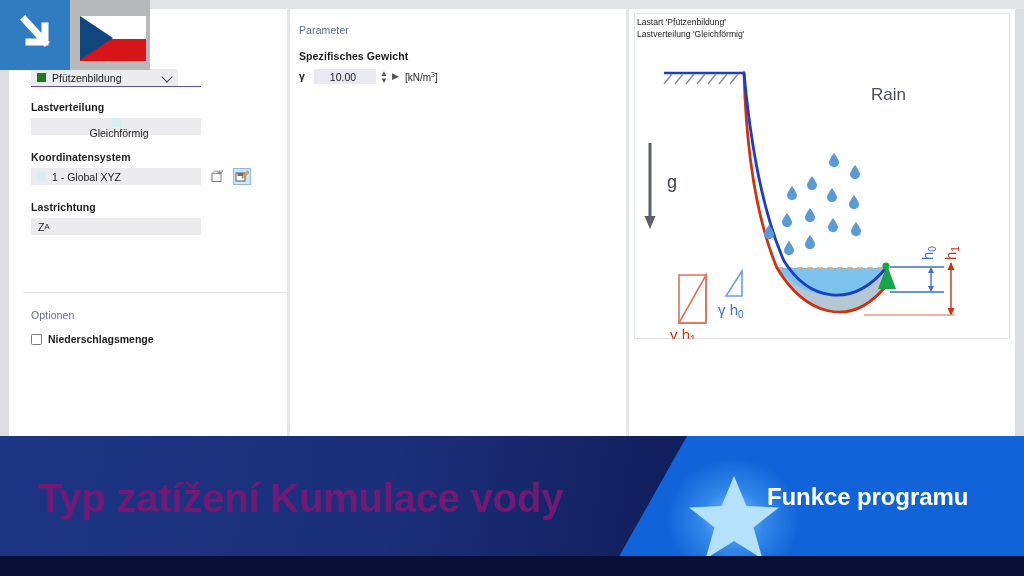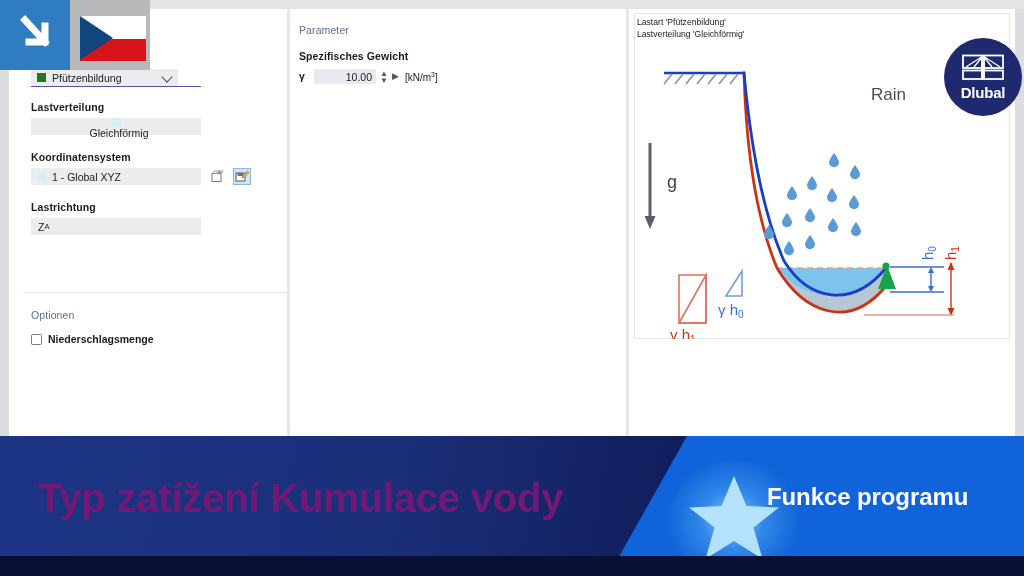--- a/index.html
+++ b/index.html
@@ -55,21 +55,21 @@
   .iconbtn.active{background:#cfe4f7;border:1px solid #8fb8de;}
   .sub{font-size:7.5px;vertical-align:sub;}
 
   .checkrow{position:absolute;display:flex;align-items:center;}
   .cbox{width:9px;height:9px;border:1px solid #7b7b7b;background:#fff;border-radius:1.5px;margin-right:6px;}
   .cbox-label{font-size:10.5px;color:#1b1b1b;font-weight:bold;}
 
   
   .param-val{
     position:absolute;background:#e9e9f2;height:15px;width:62px;
-    display:flex;align-items:center;justify-content:flex-end;padding-right:4px;
+    display:flex;align-items:center;justify-content:center;padding-right:4px;
     box-sizing:border-box;font-size:10.5px;color:#1b1b1b;
   }
   .spin{position:absolute;font-size:8px;color:#555;line-height:7px;}
   .unit{position:absolute;font-size:10px;color:#1b1b1b;}
 
   
   .diagram-title{position:absolute;left:8px;top:8px;font-size:8.6px;color:#1b1b1b;line-height:11.5px;white-space:pre;}
   .diagram-frame{position:absolute;left:5px;top:4px;width:376px;height:326px;border:1px solid #e4e5e7;box-sizing:border-box;}
   svg.diagram{position:absolute;left:5px;top:4px;}
 
@@ -257,29 +257,20 @@
         <g stroke="#cc3311" stroke-width="1.4">
           <line x1="317" y1="250" x2="317" y2="302"></line>
           <polygon points="317,249 313.5,257 320.5,257" fill="#cc3311" stroke="none"></polygon>
           <polygon points="317,303 313.5,295 320.5,295" fill="#cc3311" stroke="none"></polygon>
         </g>
         <line x1="230" y1="302" x2="320" y2="302" stroke="#e59a86" stroke-width="1.6"></line>
         <text x="322" y="247" font-family="Liberation Sans, sans-serif" font-size="15" fill="#cc3311" transform="rotate(-90 322 247)">h<tspan font-size="10" dy="3">1</tspan></text>
       </svg>
     </div>
 
-    <div class="dlubal">
-      <svg width="46" height="30" viewBox="0 0 46 30">
-        <rect x="3" y="2.5" width="40" height="12.5" fill="none" stroke="#ffffff" stroke-width="1.8"></rect>
-        <path d="M23 3 L6 14 M23 3 L40 14 M23 3 L14 14 M23 3 L32 14" stroke="#ffffff" stroke-width="1.3"></path>
-        <rect x="21" y="2" width="4" height="24" fill="#ffffff"></rect>
-        <rect x="3" y="17.5" width="40" height="8.5" fill="none" stroke="#ffffff" stroke-width="1.8"></rect>
-      </svg>
-      <div class="dlubal-txt">Dlubal</div>
-    </div>
 
     <div class="arrow-sq">
       <svg width="70" height="70" viewBox="0 0 70 70">
         <path d="M25 20 L45 42 M45 42 L45 26 M45 42 L29 42" stroke="#ffffff" stroke-width="7" fill="none" stroke-linecap="square" stroke-linejoin="miter"></path>
       </svg>
     </div>
     <div class="flag-bg"></div>
     <div class="flag">
       <div class="flag-white"></div>
       <div class="flag-red"></div>

